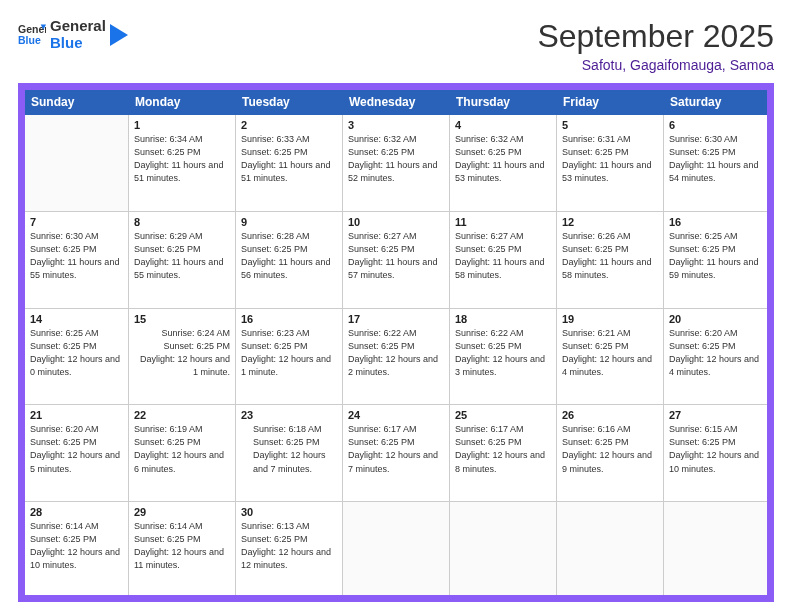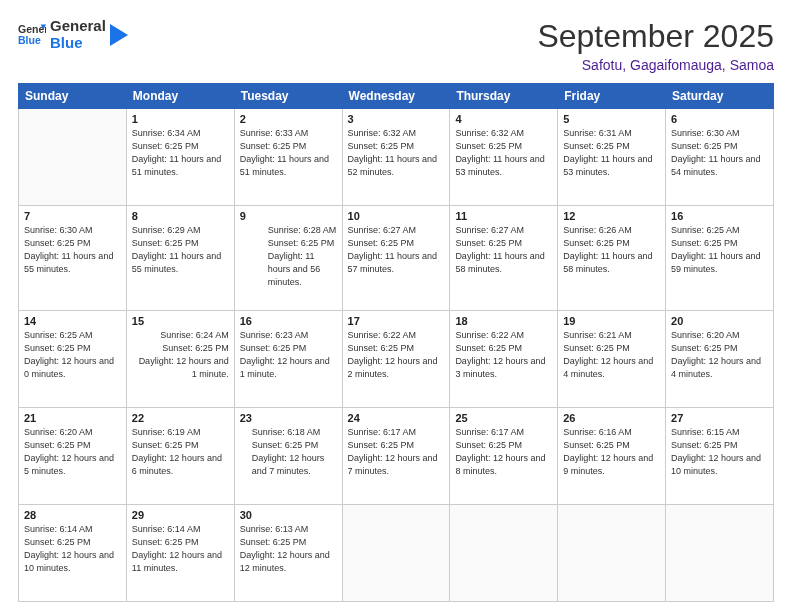--- a/index.html
+++ b/index.html
@@ -41,21 +41,21 @@
       font-weight: 300;
       color: #333;
     }
     .title-location {
       font-size: 14px;
       color: #4c1d95;
       margin-top: 2px;
     }
     .calendar {
       flex: 1;
-      border: 1px solid #8b5cf6;
+      border: 7px solid #8b5cf6;
       border-collapse: collapse;
       width: 100%;
       table-layout: fixed;
     }
     .calendar th {
       background-color: #2962b8;
       color: #fff;
       text-align: left;
       padding: 5px 6px;
       font-size: 12px;
@@ -171,21 +171,21 @@
 Daylight: 11 hours and 55 minutes.</div>
           </td>
           <td>
             <div class="day-number">8</div>
             <div class="day-info" style="white-space: pre-line;">Sunrise: 6:29 AM
 Sunset: 6:25 PM
 Daylight: 11 hours and 55 minutes.</div>
           </td>
           <td>
             <div class="day-number">9</div>
-            <div class="day-info" style="white-space: pre-line; margin-left: 28px;">Sunrise: 6:28 AM
+            <div class="day-info" style="white-space: pre-line;">Sunrise: 6:28 AM
 Sunset: 6:25 PM
 Daylight: 11 hours and 56 minutes.</div>
           </td>
           <td>
             <div class="day-number">10</div>
             <div class="day-info" style="white-space: pre-line;">Sunrise: 6:27 AM
 Sunset: 6:25 PM
 Daylight: 11 hours and 57 minutes.</div>
           </td>
           <td>

